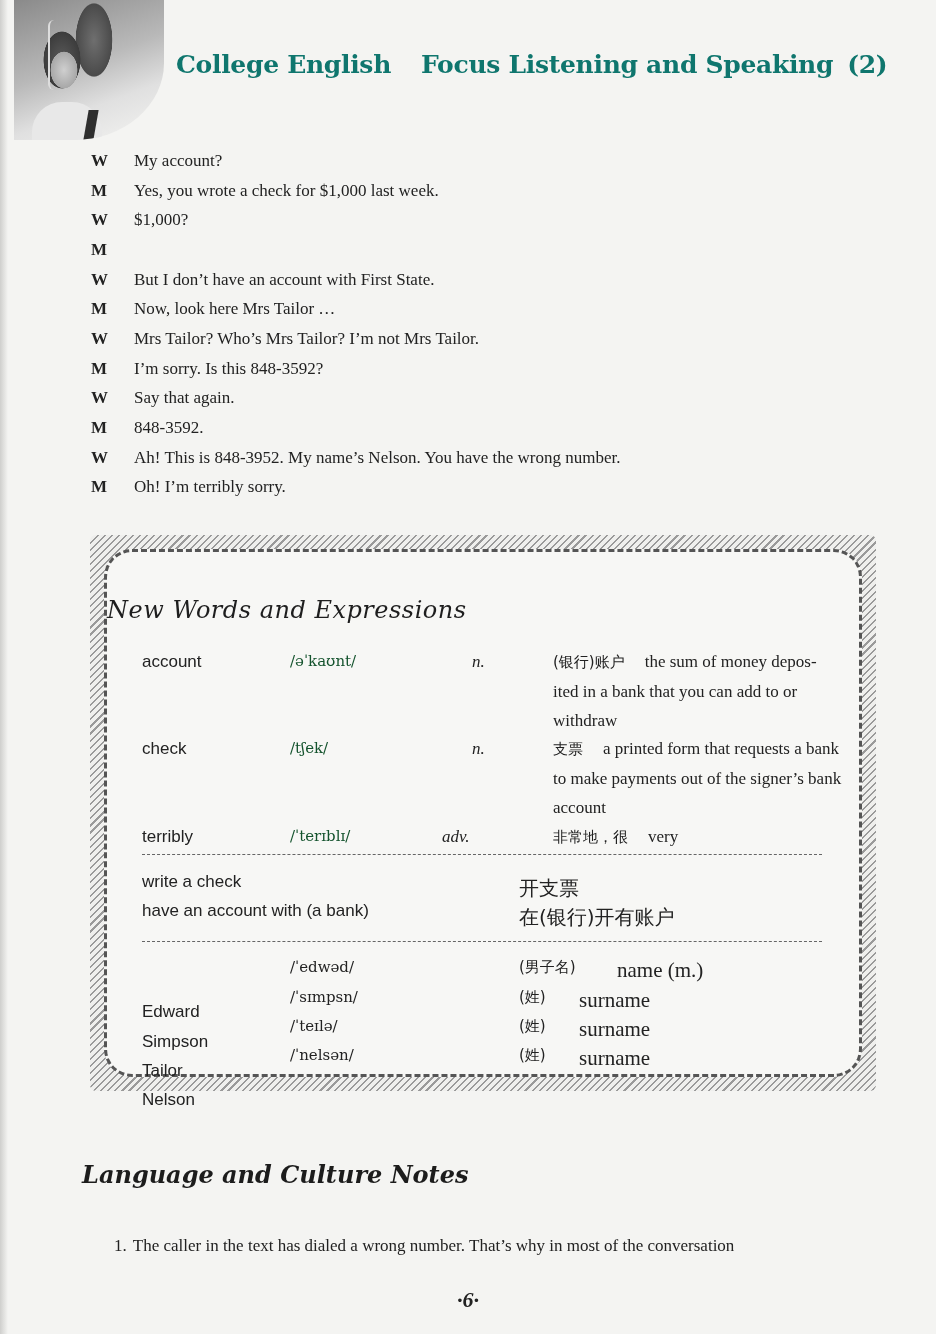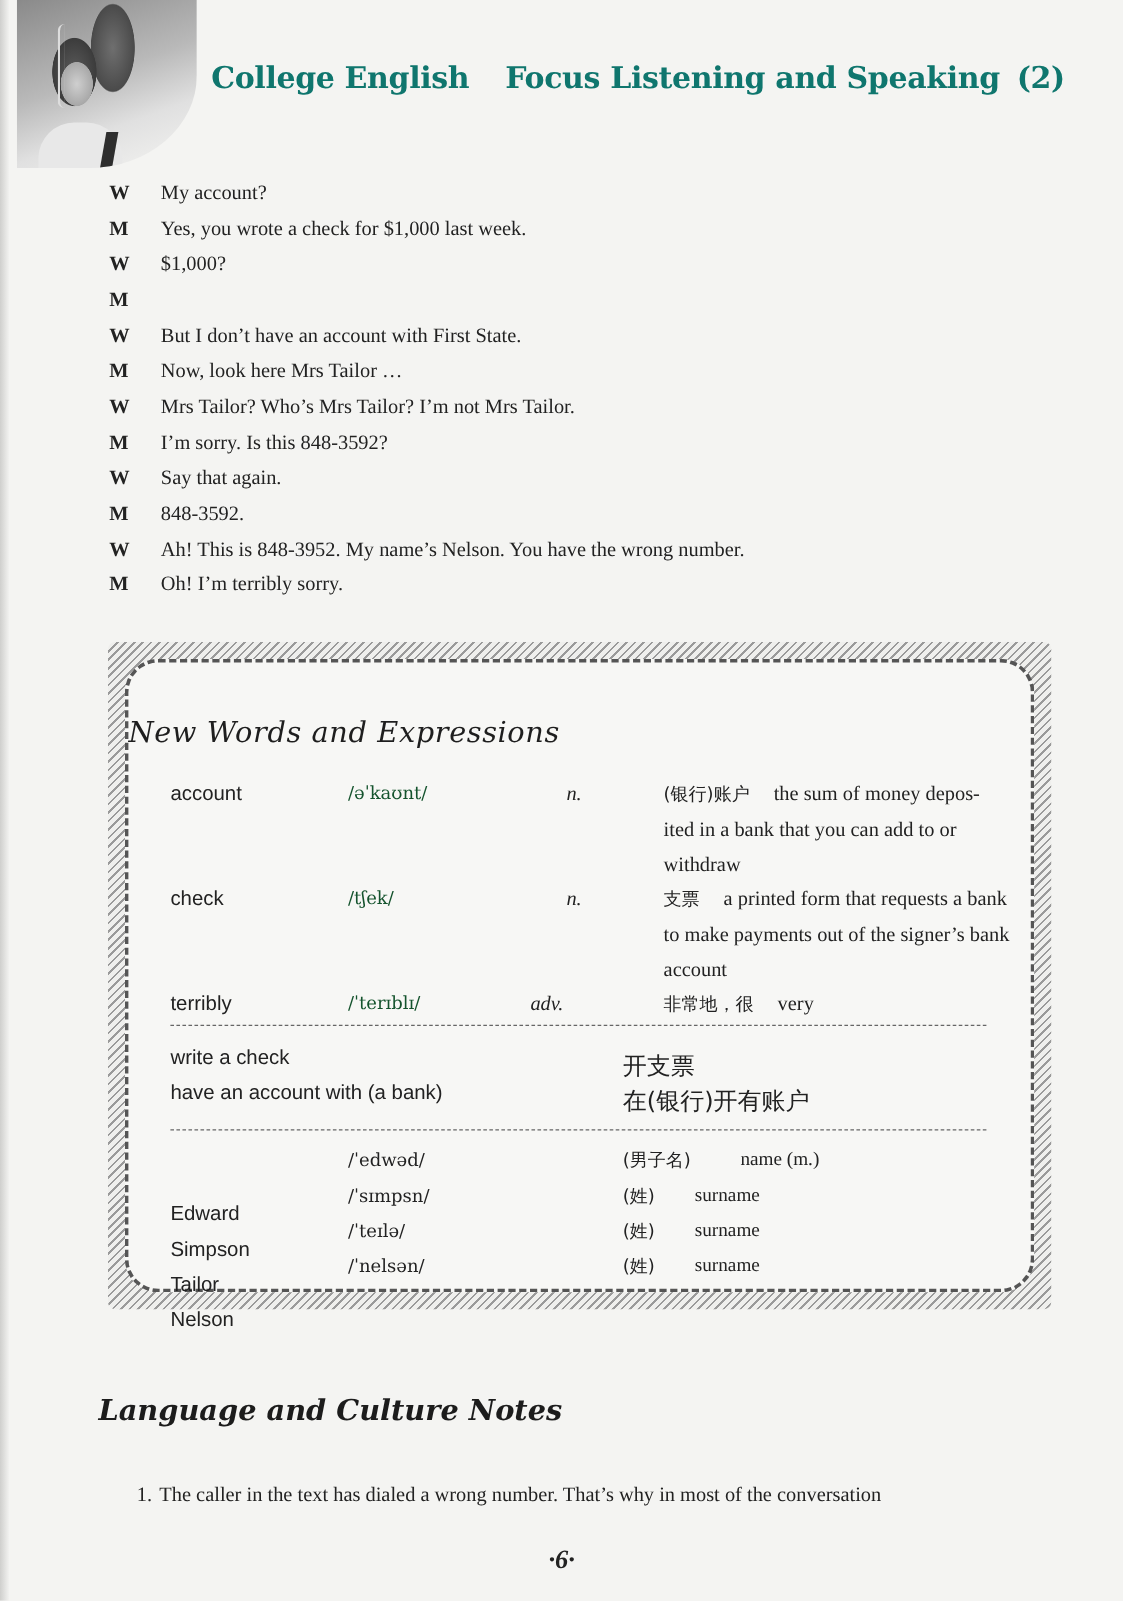--- a/index.html
+++ b/index.html
@@ -189,21 +189,21 @@
       font-size: 15px;
       text-align: right;
     }
     .name-row .n-cn {
       position: absolute; left: 377px; top: 0;
       font-family: "DejaVu Sans", sans-serif;
       font-size: 15px;
     }
     .name-row .n-en {
       position: absolute; left: 437px; top: 0;
-      font-size: 16px;
+      font-size: 21px;
     }
     .name-row .n-en.wide { left: 475px; }
 
     
     .notes-title {
       position: absolute;
       left: 82px; top: 1160px;
       font-family: "DejaVu Serif", serif;
       font-style: italic;
       font-weight: bold;

